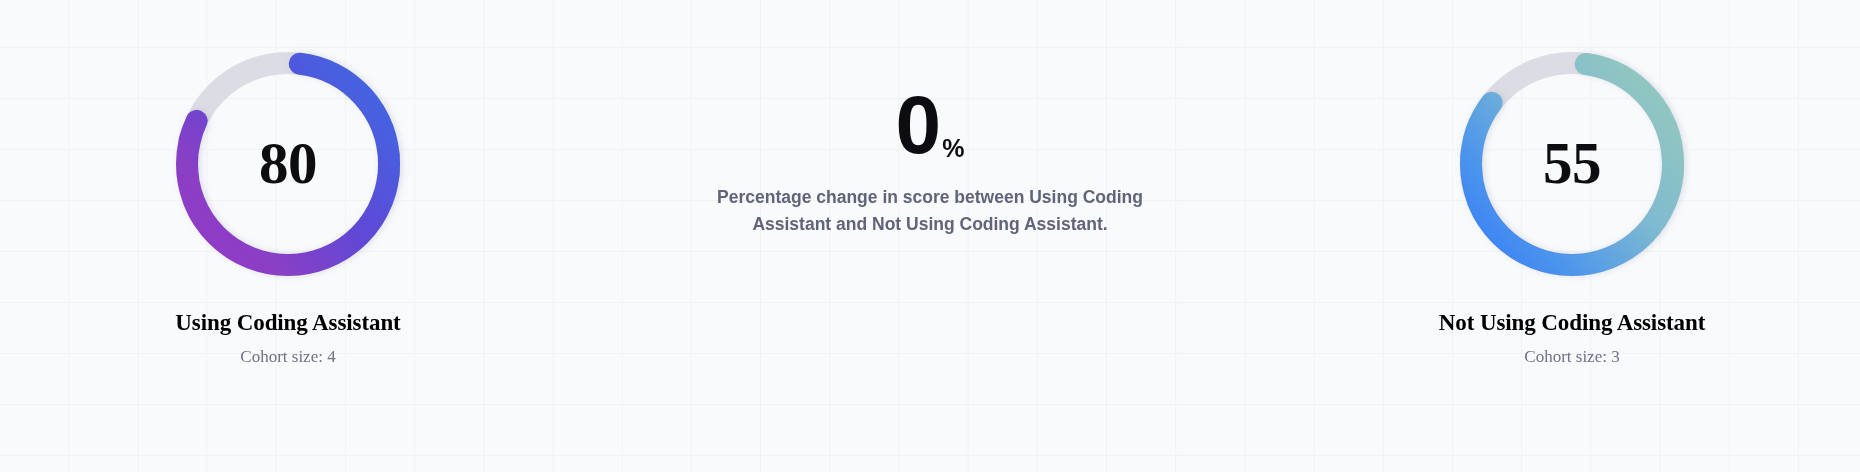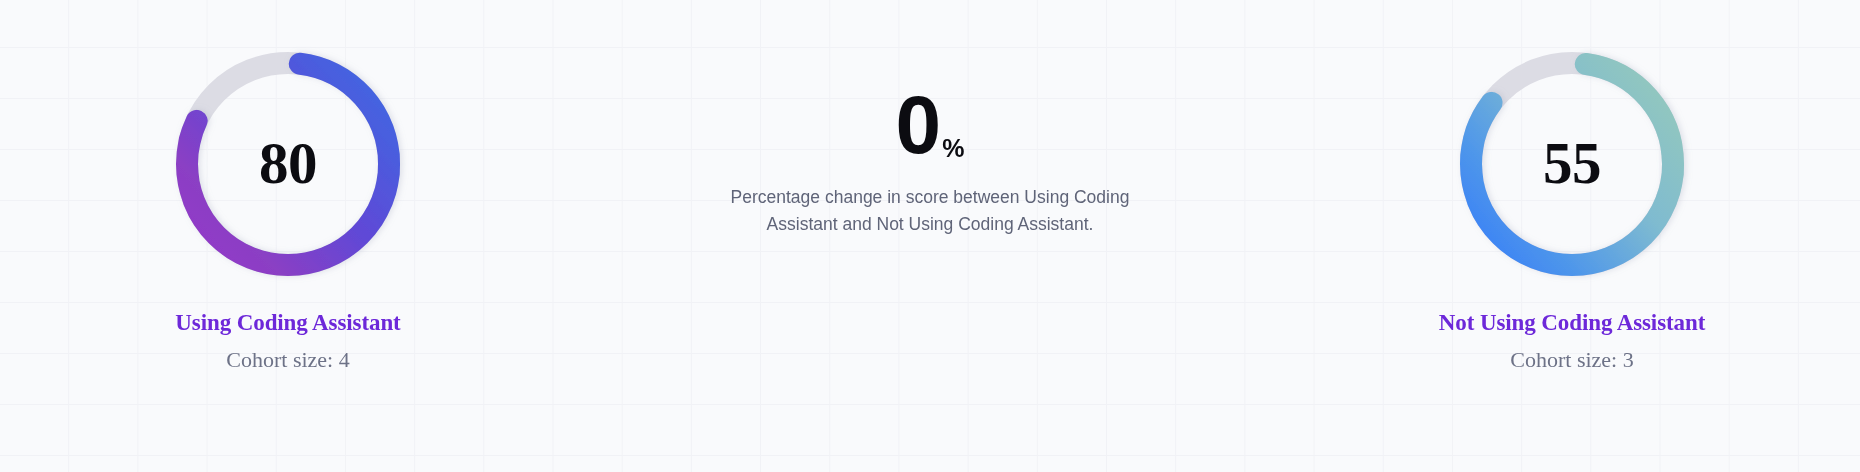--- a/index.html
+++ b/index.html
@@ -70,27 +70,27 @@
     padding-bottom: 2px;
   }
 
   .gauge-caption {
     margin-top: 30px;
     text-align: center;
   }
   .gauge-title {
     font-size: 23px;
     font-weight: 700;
-    color: #6d28d9;
+    color: #000000;
     letter-spacing: -0.1px;
     white-space: nowrap;
   }
   .gauge-subtitle {
     margin-top: 11px;
-    font-size: 22px;
+    font-size: 17px;
     font-weight: 400;
     color: #6d7287;
     white-space: nowrap;
   }
 
   
   .summary {
     width: 640px;
     display: flex;
     flex-direction: column;
@@ -124,21 +124,21 @@
     font-weight: 700;
     letter-spacing: -0.4px;
     color: #111118;
   }
   .summary-description {
     margin-top: 20px;
     width: 470px;
     text-align: center;
     font-size: 17.5px;
     line-height: 1.55;
-    font-weight: 400;
+    font-weight: 700;
     color: #5f6478;
   }
 </style>
 </head>
 <body>
 
 <div class="comparison-panel">
 
   <div class="gauge-column left">
     <div class="gauge-wrap">

